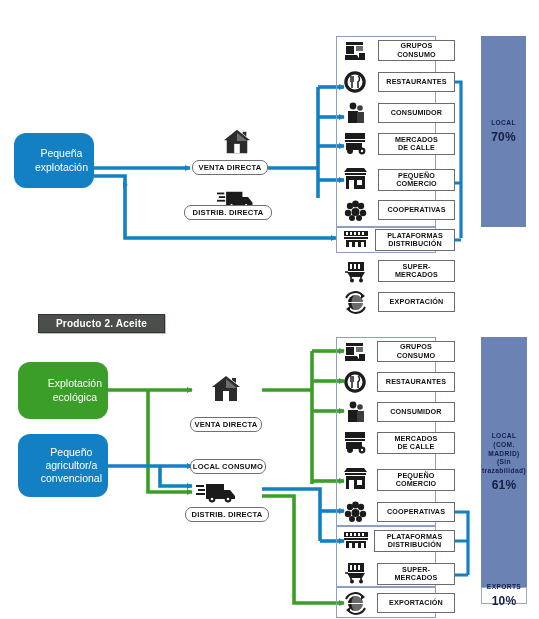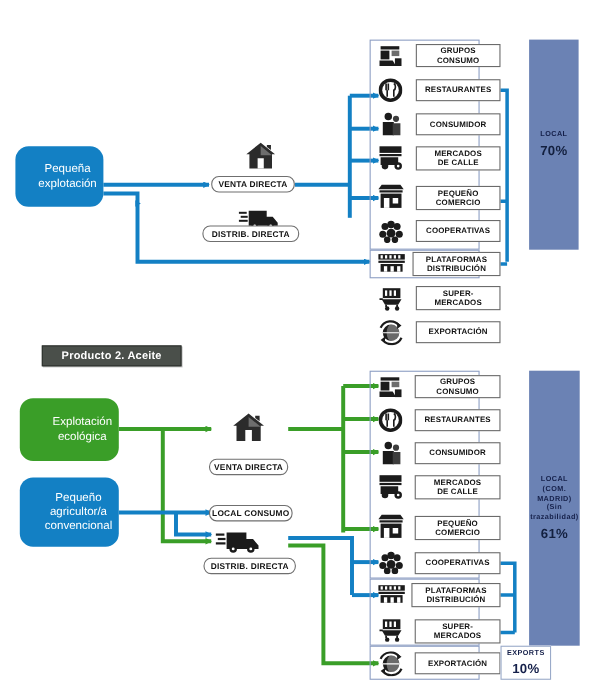--- a/index.html
+++ b/index.html
@@ -478,18 +478,18 @@
     </div>
 
   <div class="panel" style="left:481px;top:337px;width:46px;height:250px;">
     <span class="plab" style="white-space:pre-line;">LOCAL
 (COM.
 MADRID)
 (Sin
 trazabilidad)</span>
     <span class="pnum">61%</span>
   </div>
-  <div class="panel exp" style="left:455px;top:587px;width:46px;height:31px;">
+  <div class="panel exp" style="left:481px;top:587px;width:46px;height:17px;">
     <span class="plab" style="white-space:pre-line;">EXPORTS</span>
     <span class="pnum">10%</span>
   </div>
 
 </div>
 
 </body></html>

